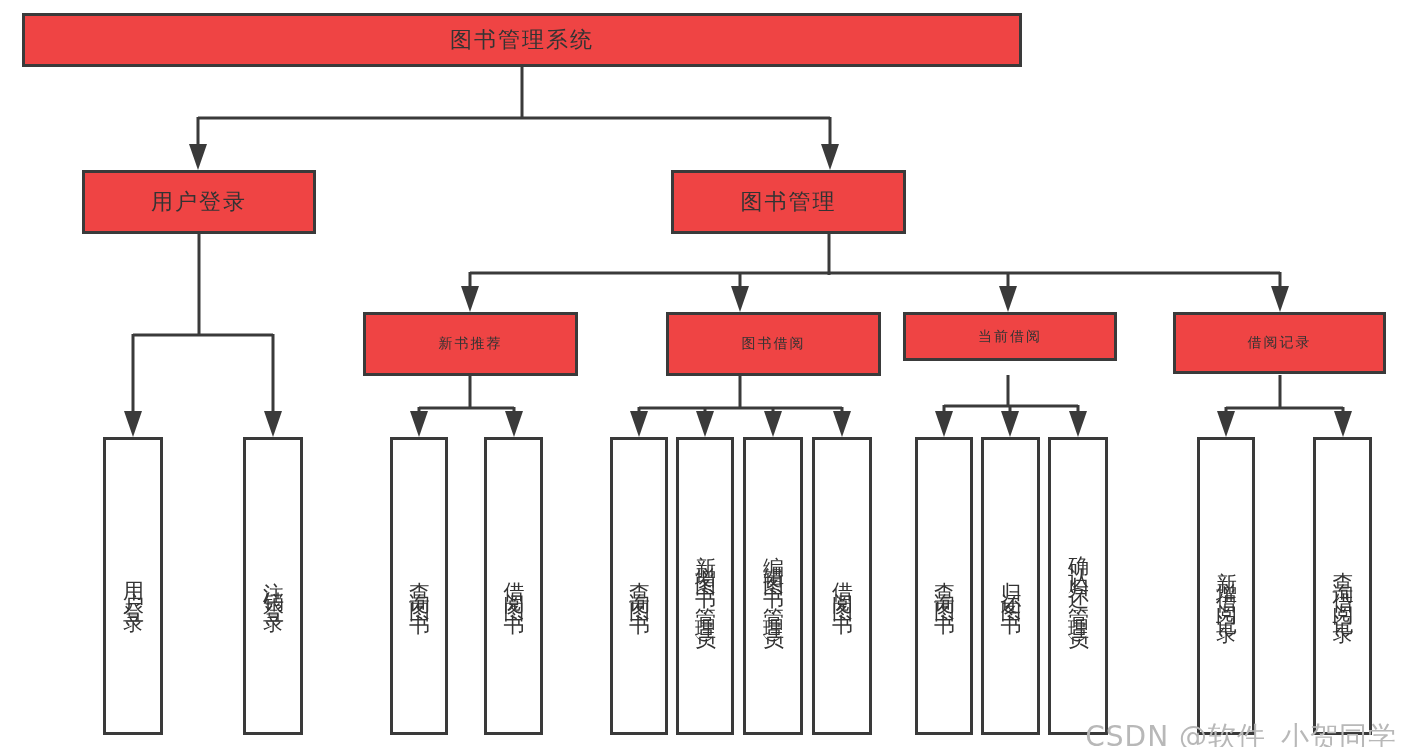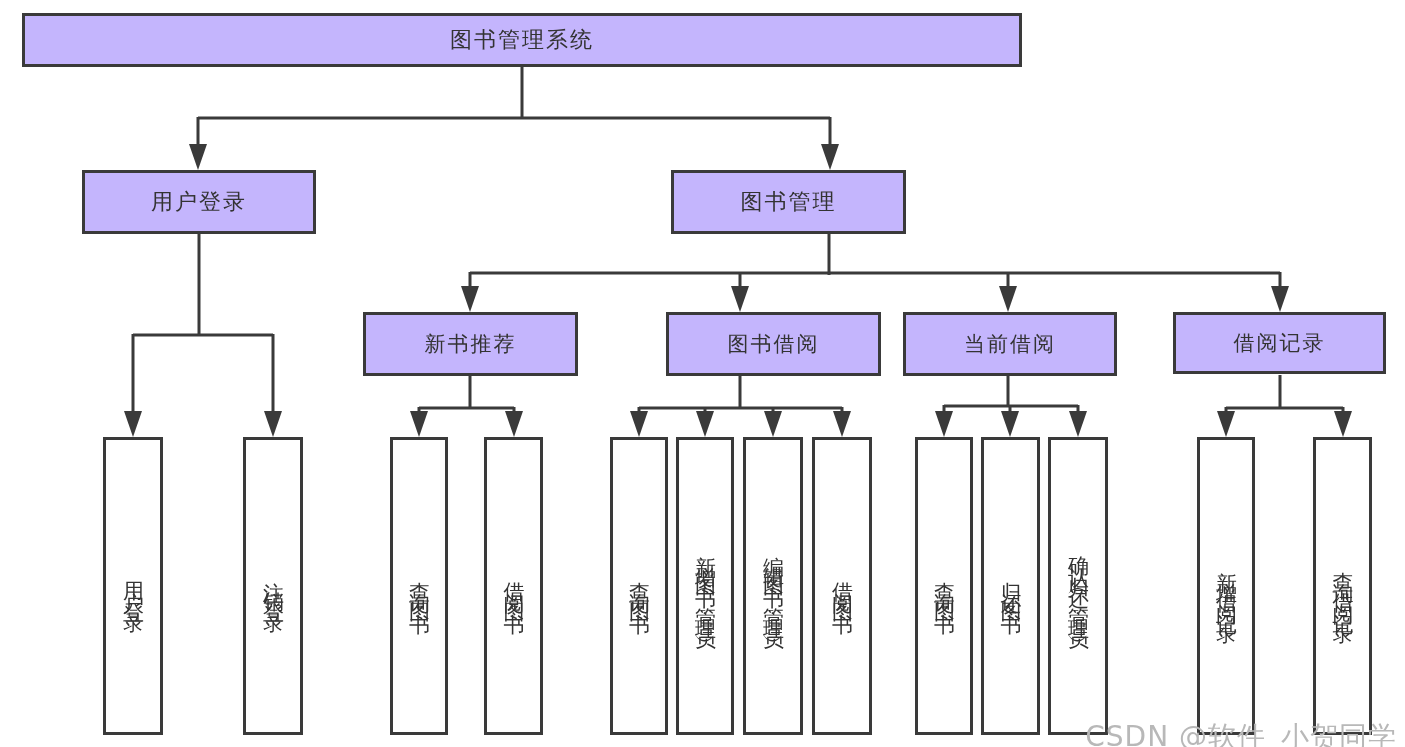--- a/index.html
+++ b/index.html
@@ -9,30 +9,30 @@
     width: 1405px;
     height: 747px;
     background: #ffffff;
     overflow: hidden;
     font-family: "DejaVu Sans", "Liberation Sans", sans-serif;
     color: #333333;
   }
   .node {
     position: absolute;
     border: 3px solid #3a3a3a;
-    background: #c4b5fd;
+    background: #ef4444;
     display: flex;
     align-items: center;
     justify-content: center;
     font-size: 22px;
     letter-spacing: 2px;
     color: #333333;
     z-index: 2;
   }
-  .node.l3 { font-size: 21px; }
+  .node.l3 { font-size: 14px; }
   .leaf {
     position: absolute;
     top: 437px;
     height: 298px;
     width: 60px;
     border: 3px solid #3a3a3a;
     background: #ffffff;
     display: flex;
     align-items: center;
     justify-content: center;
@@ -104,21 +104,21 @@
     </g>
   </svg>
 
   <div class="node" style="left:22px; top:13px; width:1000px; height:54px;">图书管理系统</div>
 
   <div class="node" style="left:82px; top:170px; width:234px; height:64px;">用户登录</div>
   <div class="node" style="left:671px; top:170px; width:235px; height:64px;">图书管理</div>
 
   <div class="node l3" style="left:363px; top:312px; width:215px; height:64px;">新书推荐</div>
   <div class="node l3" style="left:666px; top:312px; width:215px; height:64px;">图书借阅</div>
-  <div class="node l3" style="left:903px; top:312px; width:214px; height:64px;">当前借阅</div>
+  <div class="node l3" style="left:903px; top:312px; width:214px; height:49px;">当前借阅</div>
   <div class="node l3" style="left:1173px; top:312px; width:213px; height:62px;">借阅记录</div>
 
   <div class="leaf" style="left:103px;">
     <span>用户登录</span>
   </div>
   <div class="leaf" style="left:243px;">
     <span>注销登录</span>
   </div>
 
   <div class="leaf" style="left:390px; width:58px;">

